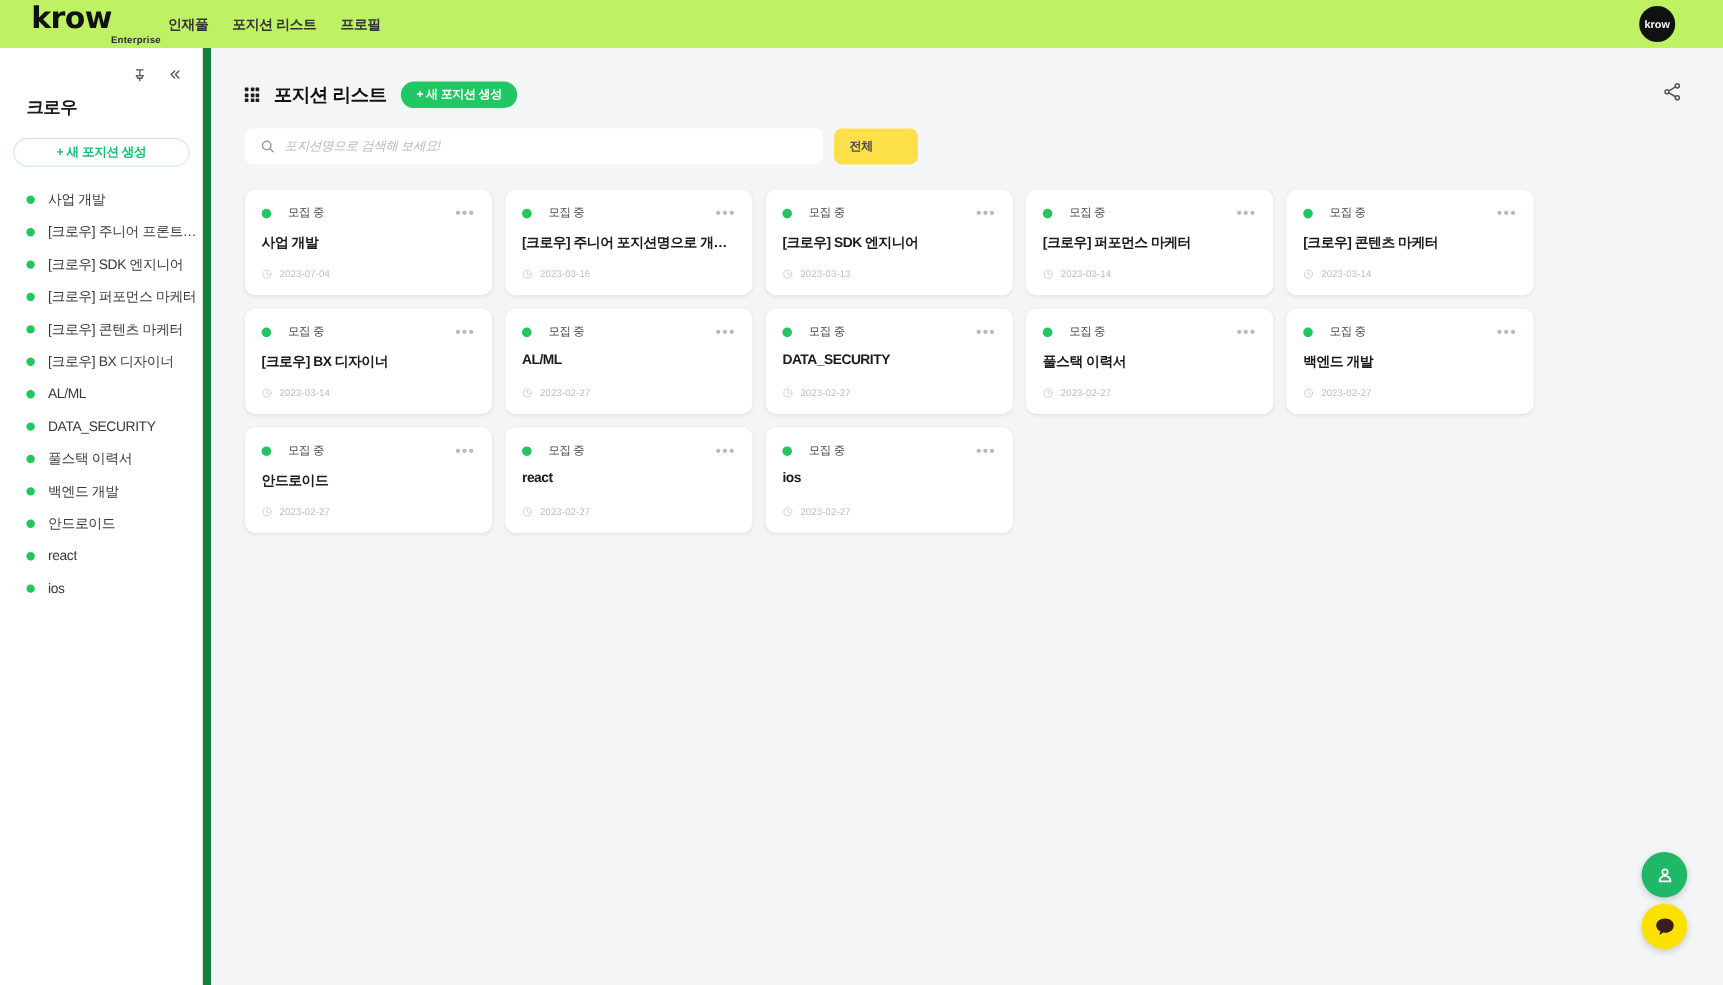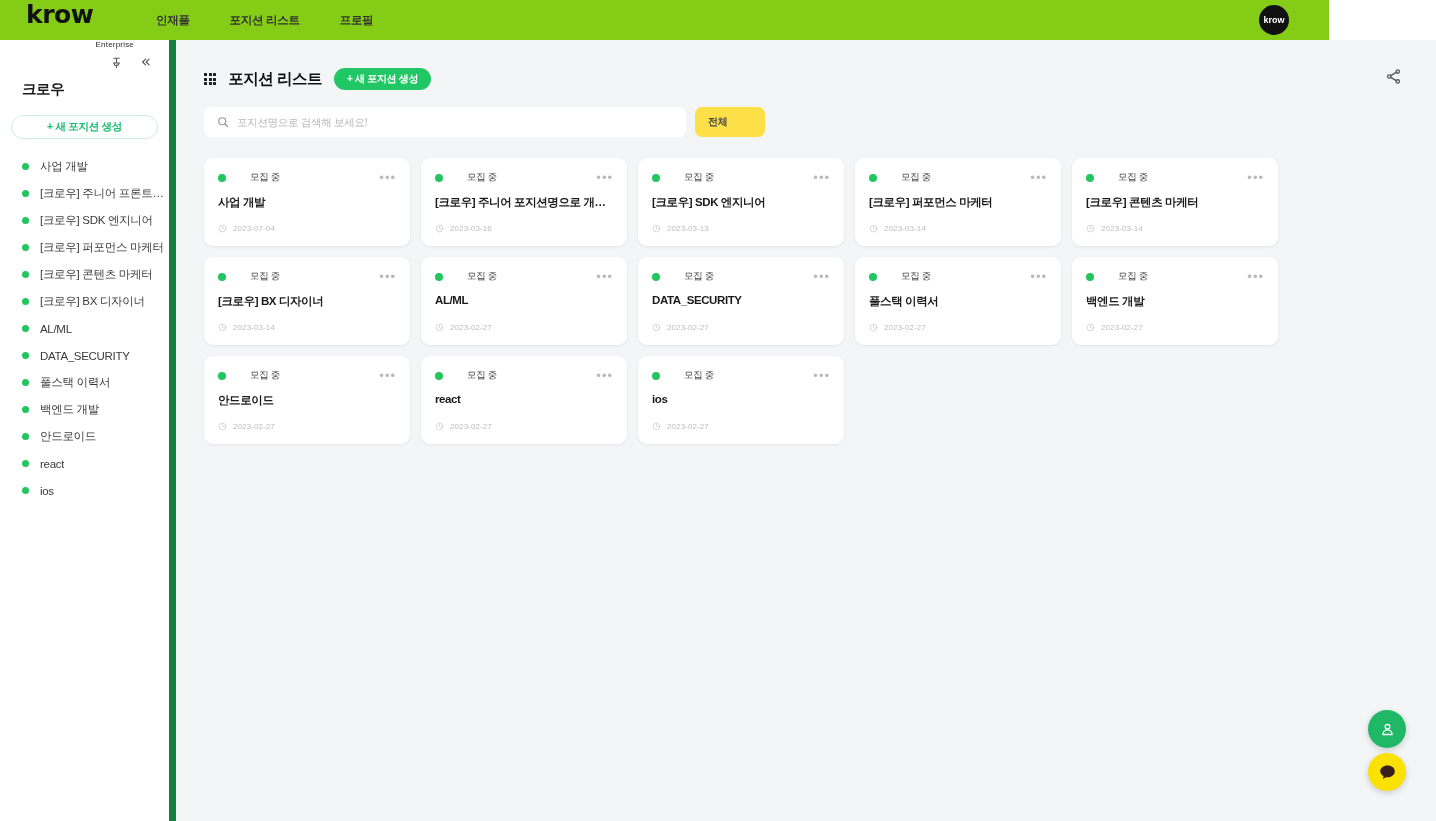--- a/index.html
+++ b/index.html
@@ -5,33 +5,33 @@
   * { box-sizing: border-box; margin: 0; padding: 0; }
   html, body {
     width: 1436px; height: 821px;
     font-family: "Liberation Sans", "DejaVu Sans", sans-serif;
     background: #ffffff;
     overflow: hidden;
   }
 
   
   .topbar {
-    position: absolute; top: 0; left: 0; width: 1329px; height: 40px;
-    background: #84cc16; display: flex; align-items: center; z-index: 20;
+    position: absolute; top: 0; left: 0; width: 1436px; height: 40px;
+    background: #bef264; display: flex; align-items: center; z-index: 20;
   }
   .brand { position: absolute; left: 26px; top: 2px; width: 110px; }
   .brand-name {
     font-size: 25px; font-weight: 700; color: #111111;
     letter-spacing: -0.5px; line-height: 25px; font-family: "DejaVu Sans", sans-serif;
   }
   .brand-sub {
-    font-size: 8px; font-weight: 400; color: #2a2a2a; text-align: right;
-    letter-spacing: 0.2px; margin-top: 13px; padding-right: 2px;
-  }
-  .topnav { position: absolute; left: 156px; top: 0; height: 40px; display: flex; align-items: center; gap: 40px; }
+    font-size: 8px; font-weight: 700; color: #2a2a2a; text-align: right;
+    letter-spacing: 0.2px; margin-top: 2px; padding-right: 2px;
+  }
+  .topnav { position: absolute; left: 140px; top: 0; height: 40px; display: flex; align-items: center; gap: 20px; }
   .topnav-item {
     font-size: 11.5px; font-weight: 700; color: #333333; cursor: pointer;
     letter-spacing: -0.3px; white-space: nowrap;
   }
   .avatar {
     position: absolute; right: 40px; top: 5px; width: 30px; height: 30px;
     border-radius: 50%; background: #111111; color: #ffffff;
     display: flex; align-items: center; justify-content: center;
     font-size: 9px; font-weight: 700; cursor: pointer;
   }
@@ -98,41 +98,42 @@
   .search-row { display: flex; align-items: center; gap: 9px; padding: 17px 0 0 28px; }
   .search-box {
     width: 482px; height: 30px; background: #ffffff; border-radius: 7px;
     display: flex; align-items: center; gap: 8px; padding: 0 13px;
   }
   .search-box svg { flex: 0 0 12px; color: #9a9a9a; }
   .search-box input {
     border: none; outline: none; flex: 1; font-size: 10.5px; color: #333333;
     font-family: "Liberation Sans", sans-serif; background: transparent;
     letter-spacing: -0.3px;
+    font-style: italic;
   }
   .search-box input::placeholder { color: #b7b7b7; }
   .filter-btn {
     width: 70px; height: 30px; background: #fde047; border-radius: 7px;
     display: flex; align-items: center; padding-left: 13px;
     font-size: 10px; font-weight: 700; color: #4a4a4a; cursor: pointer;
     letter-spacing: -0.3px;
   }
 
   
   .cards {
     display: flex; flex-wrap: wrap; gap: 11px; padding: 21px 0 0 28px;
     width: 1102px;
   }
   .card {
     width: 206px; height: 88px; background: #ffffff; border-radius: 9px;
     box-shadow: 0 1px 3px rgba(0,0,0,0.07); padding: 13px 14px 0 14px;
     position: relative; cursor: pointer;
   }
   .card-top { display: flex; align-items: center; justify-content: space-between; }
-  .card-status { display: flex; align-items: center; gap: 24px; }
+  .card-status { display: flex; align-items: center; gap: 14px; }
   .card-status .dot { width: 8px; height: 8px; flex: 0 0 8px; }
   .card-status-label { font-size: 9.5px; color: #444444; font-weight: 500; letter-spacing: -0.3px; }
   .card-more { color: #b9b9b9; font-size: 13px; line-height: 8px; letter-spacing: 1px; cursor: pointer; }
   .card-title {
     margin-top: 11px; font-size: 11.5px; font-weight: 700; color: #1a1a1a;
     letter-spacing: -0.4px; white-space: nowrap; overflow: hidden; text-overflow: ellipsis;
   }
   .card-date {
     position: absolute; left: 14px; bottom: 13px; display: flex;
     align-items: flex-end; gap: 6px; font-size: 8px; color: #bdbdbd; letter-spacing: 0.1px;

